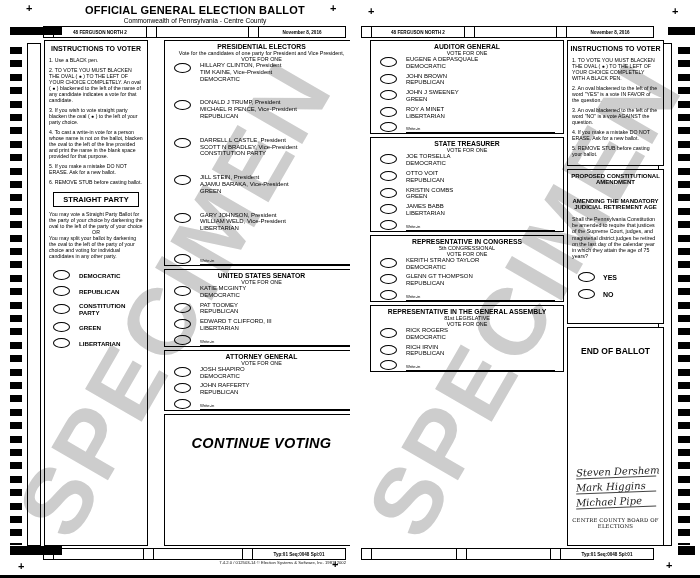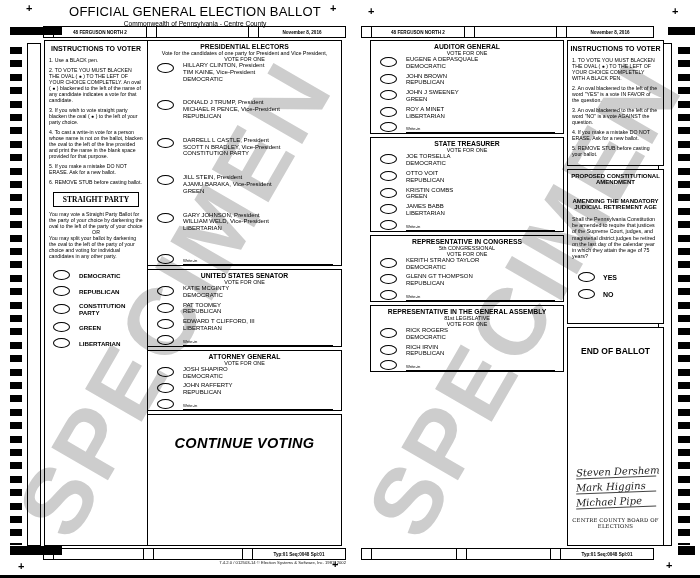--- a/index.html
+++ b/index.html
@@ -35,35 +35,35 @@
   .cell.tiny{width:9px;flex:none;}
   .cell.wide{flex:1;}
   .cell.precinct{width:92px;flex:none;}
   .cell.date{width:86px;flex:none;}
   .cell.code{width:92px;flex:none;}
 
   .fineprint{position:absolute;font-size:4.2px;text-align:right;color:#111;}
 
   
   .hdr{position:absolute;text-align:center;z-index:1;}
-  .hdr .t{font-size:13px;font-weight:normal;letter-spacing:.2px;}
+  .hdr .t{font-size:11px;font-weight:bold;letter-spacing:.2px;}
   .hdr .s{font-size:6.6px;margin-top:1px;}
 
   
   .col{position:absolute;box-sizing:border-box;}
   .bordered{border:1px solid #000;background:#fff;}
   .flexcol{display:flex;flex-direction:column;gap:3px;margin-left:8px;}
 
   
   .instr-title{font-size:7px;font-weight:bold;text-align:center;margin:4px 2px 5px;}
   .instr-item{font-size:5.2px;line-height:6px;margin:0 4px 4px;}
 
   
   .sp-titlebox{border:1px solid #000;margin:7px 8px 4px;padding:2px 0;
-    text-align:center;font-size:7.5px;font-weight:bold;font-family:Liberation Serif, serif;}
+    text-align:center;font-size:7.5px;font-weight:bold;}
   .sp-para{font-size:5.2px;line-height:6px;margin:0 4px 0;}
   .sp-or{font-size:5.2px;text-align:center;margin:0;}
   #party-list{margin-top:11px;}
   .party-row{display:flex;align-items:center;margin:0 0 6px 8px;}
   .party-row .lbl{font-size:6.2px;font-weight:bold;}
 
   .oval{width:15px;height:8px;border:1.2px solid #000;border-radius:50%;
     flex:none;background:#fff;}
 
   
@@ -176,21 +176,21 @@
           <span class="oval"></span>
           <div class="lbl">GREEN</div>
         </div>
         <div class="party-row">
           <span class="oval"></span>
           <div class="lbl">LIBERTARIAN</div>
         </div>
       </div>
   </div>
 
-  <div class="col flexcol" id="l-contests" style="left:139px;top:40px;width:195px;height:506px;">
+  <div class="col flexcol" id="l-contests" style="left:156px;top:40px;width:195px;height:506px;">
     <div class="slots" id="l-contest-slots"><div class="cbox pres">
           <div class="chead">
             <div class="ctitle">PRESIDENTIAL ELECTORS</div>
             <div class="csub">Vote for the candidates of one party for President and Vice President,</div>
             <div class="cvote">VOTE FOR ONE</div>
           </div>
           <div class="crow">
             <span class="oval"></span>
             <div class="clines">
               <div>HILLARY CLINTON,  President</div>

